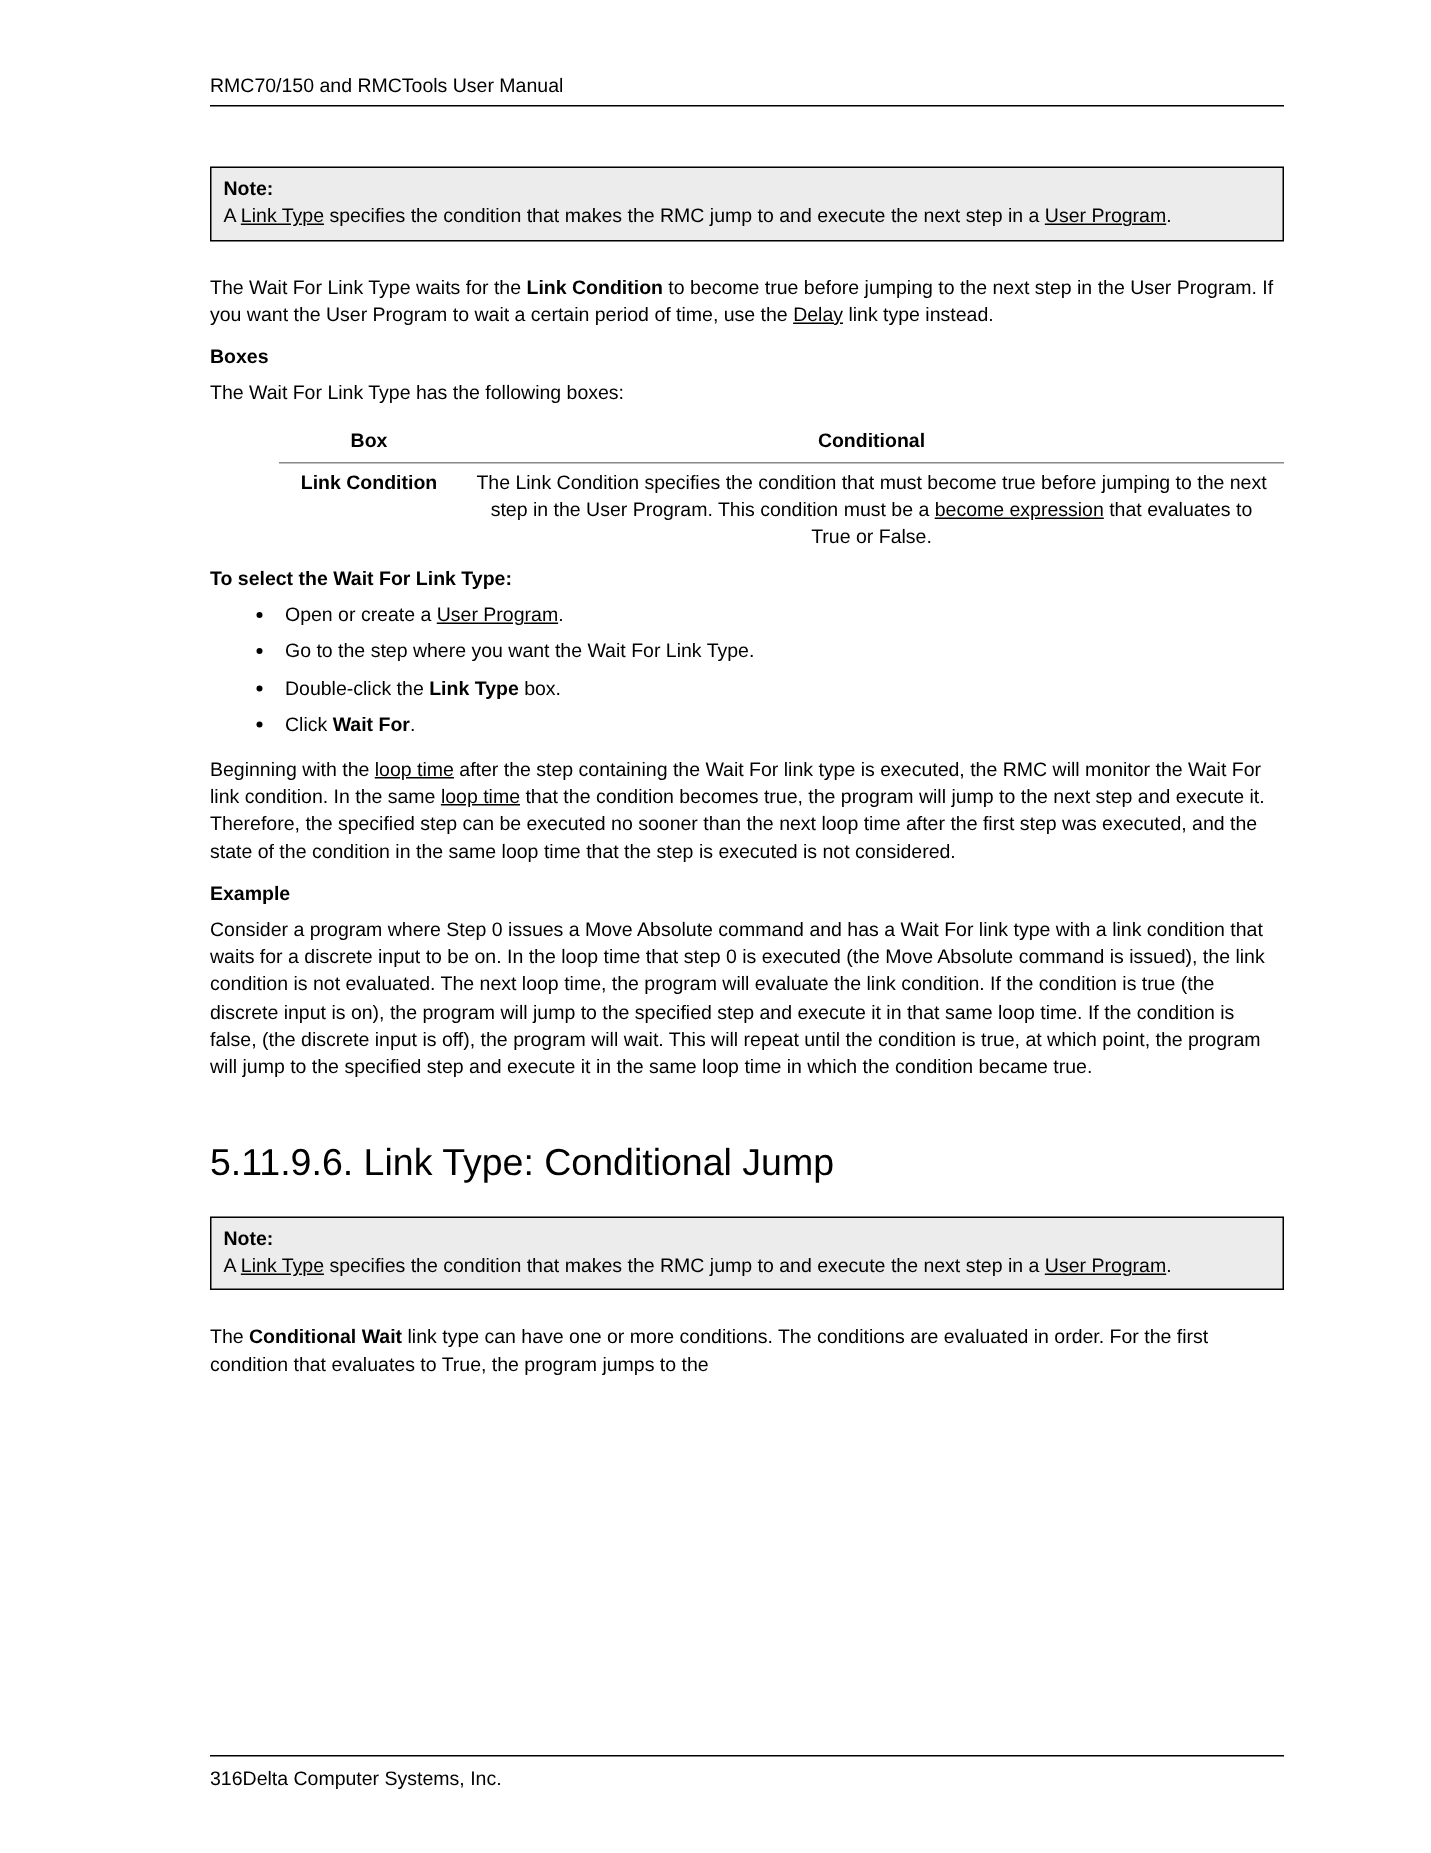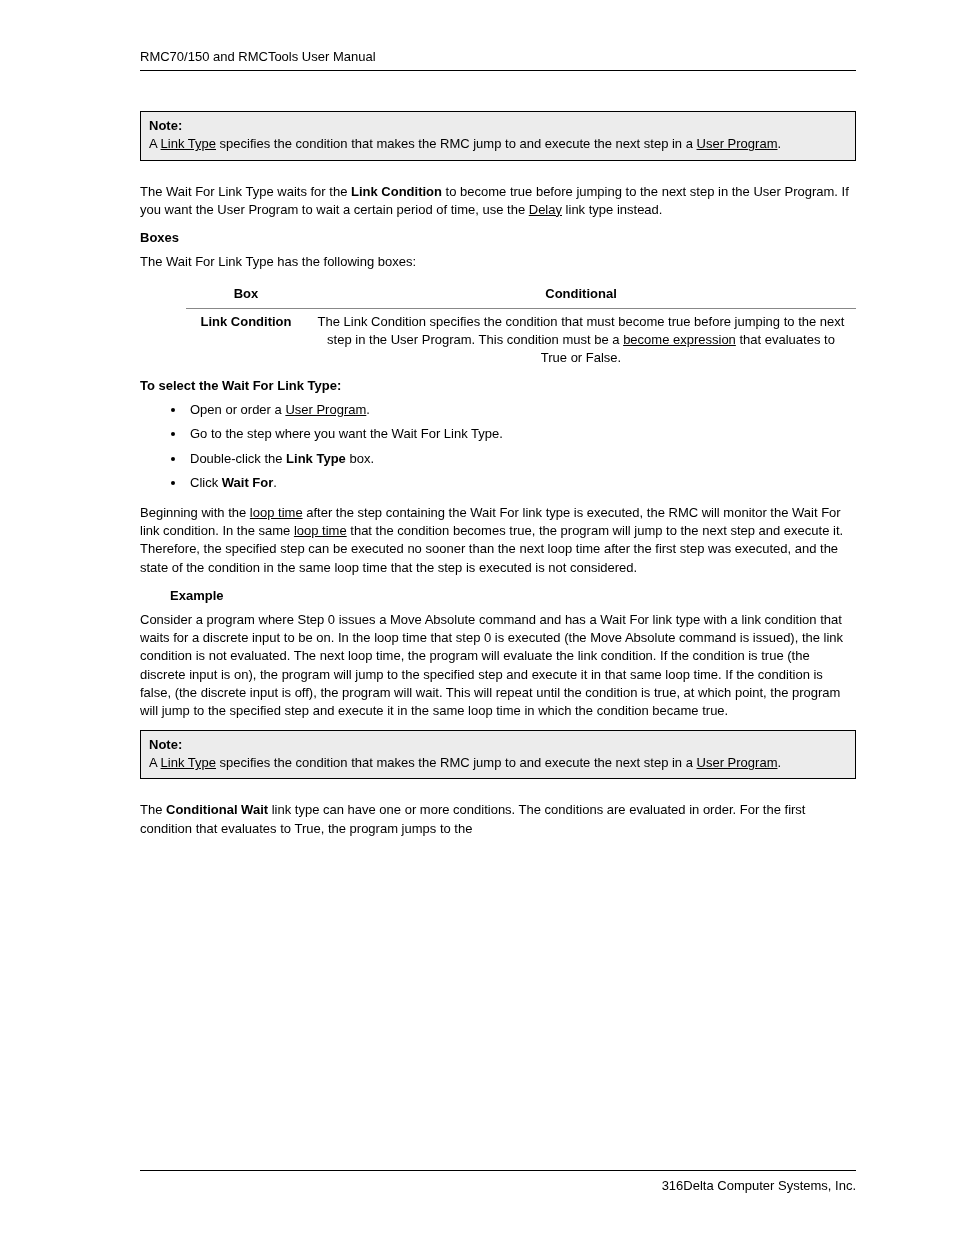--- a/index.html
+++ b/index.html
@@ -47,21 +47,20 @@
     text-decoration: underline;
   }
   p.body {
     margin: 0 0 10px 0;
   }
   .subhead {
     font-weight: bold;
     margin: 6px 0 6px 0;
   }
   .indent1 {
-    margin-left: 30px;
   }
   .table {
     display: table;
     margin-left: 46px;
     border-collapse: collapse;
     text-align: center;
   }
   .trow { display: table-row; }
   .tcell {
     display: table-cell;
@@ -87,21 +86,21 @@
     margin: 0;
   }
   .footer {
     position: absolute;
     left: 140px;
     right: 98px;
     bottom: 40px;
   }
   .footer-bar {
     display: flex;
-    justify-content: flex-end;
+    justify-content: flex-start;
     font-size: 13px;
     padding-top: 6px;
   }
 </style>
 </head>
 <body>
 
 <div class="page">
 
   <div class="running-head">RMC70/150 and RMCTools User Manual</div>
@@ -131,37 +130,41 @@
       <div class="tcell th col-box">Link Condition</div>
       <div class="tcell">
         <span>The Link Condition specifies the condition that must become true before jumping to the next step in the User Program. This condition must be a </span><span class="ul">become expression</span><span> that evaluates to True or False.</span>
       </div>
     </div>
   </div>
 
   <div class="subhead" style="">To select the Wait For Link Type:</div>
   <ul class="bullets">
     <li>
-      <span>Open or order a </span><span class="ul">User Program</span><span>.</span>
+      <span>Open or create a </span><span class="ul">User Program</span><span>.</span>
     </li>
     <li>Go to the step where you want the Wait For Link Type.</li>
     <li>
       <span>Double-click the </span><b>Link Type</b><span> box.</span>
     </li>
     <li>
       <span>Click </span><b>Wait For</b><span>.</span>
     </li>
   </ul>
 
   <p class="body indent1">
     <span>Beginning with the </span><span class="ul">loop time</span><span> after the step containing the Wait For link type is executed, the RMC will monitor the Wait For link condition. In the same </span><span class="ul">loop time</span><span> that the condition becomes true, the program will jump to the next step and execute it. Therefore, the specified step can be executed no sooner than the next loop time after the first step was executed, and the state of the condition in the same loop time that the step is executed is not considered.</span>
   </p>
   <div class="subhead indent1" style="margin-top:4px;">Example</div>
   <p class="body indent1">Consider a program where Step 0 issues a Move Absolute command and has a Wait For link type with a link condition that waits for a discrete input to be on. In the loop time that step 0 is executed (the Move Absolute command is issued), the link condition is not evaluated. The next loop time, the program will evaluate the link condition. If the condition is true (the discrete input is on), the program will jump to the specified step and execute it in that same loop time. If the condition is false, (the discrete input is off), the program will wait. This will repeat until the condition is true, at which point, the program will jump to the specified step and execute it in the same loop time in which the condition became true.</p>
 
+  <h1 class="section-title" style="margin-top:38px;">
+    <span>5.11.9.6.</span>
+    <span>Link Type: Conditional Jump</span>
+  </h1>
 
   <div class="note-box">
     <span class="label">Note:</span>
     <span>
       <span>A </span><span class="ul">Link Type</span><span> specifies the condition that makes the RMC jump to and execute the next step in a </span><span class="ul">User Program</span><span>.</span>
     </span>
   </div>
 
   <p class="body">
     <span>The </span><b>Conditional Wait</b><span> link type can have one or more conditions. The conditions are evaluated in order. For the first condition that evaluates to True, the program jumps to the</span>

